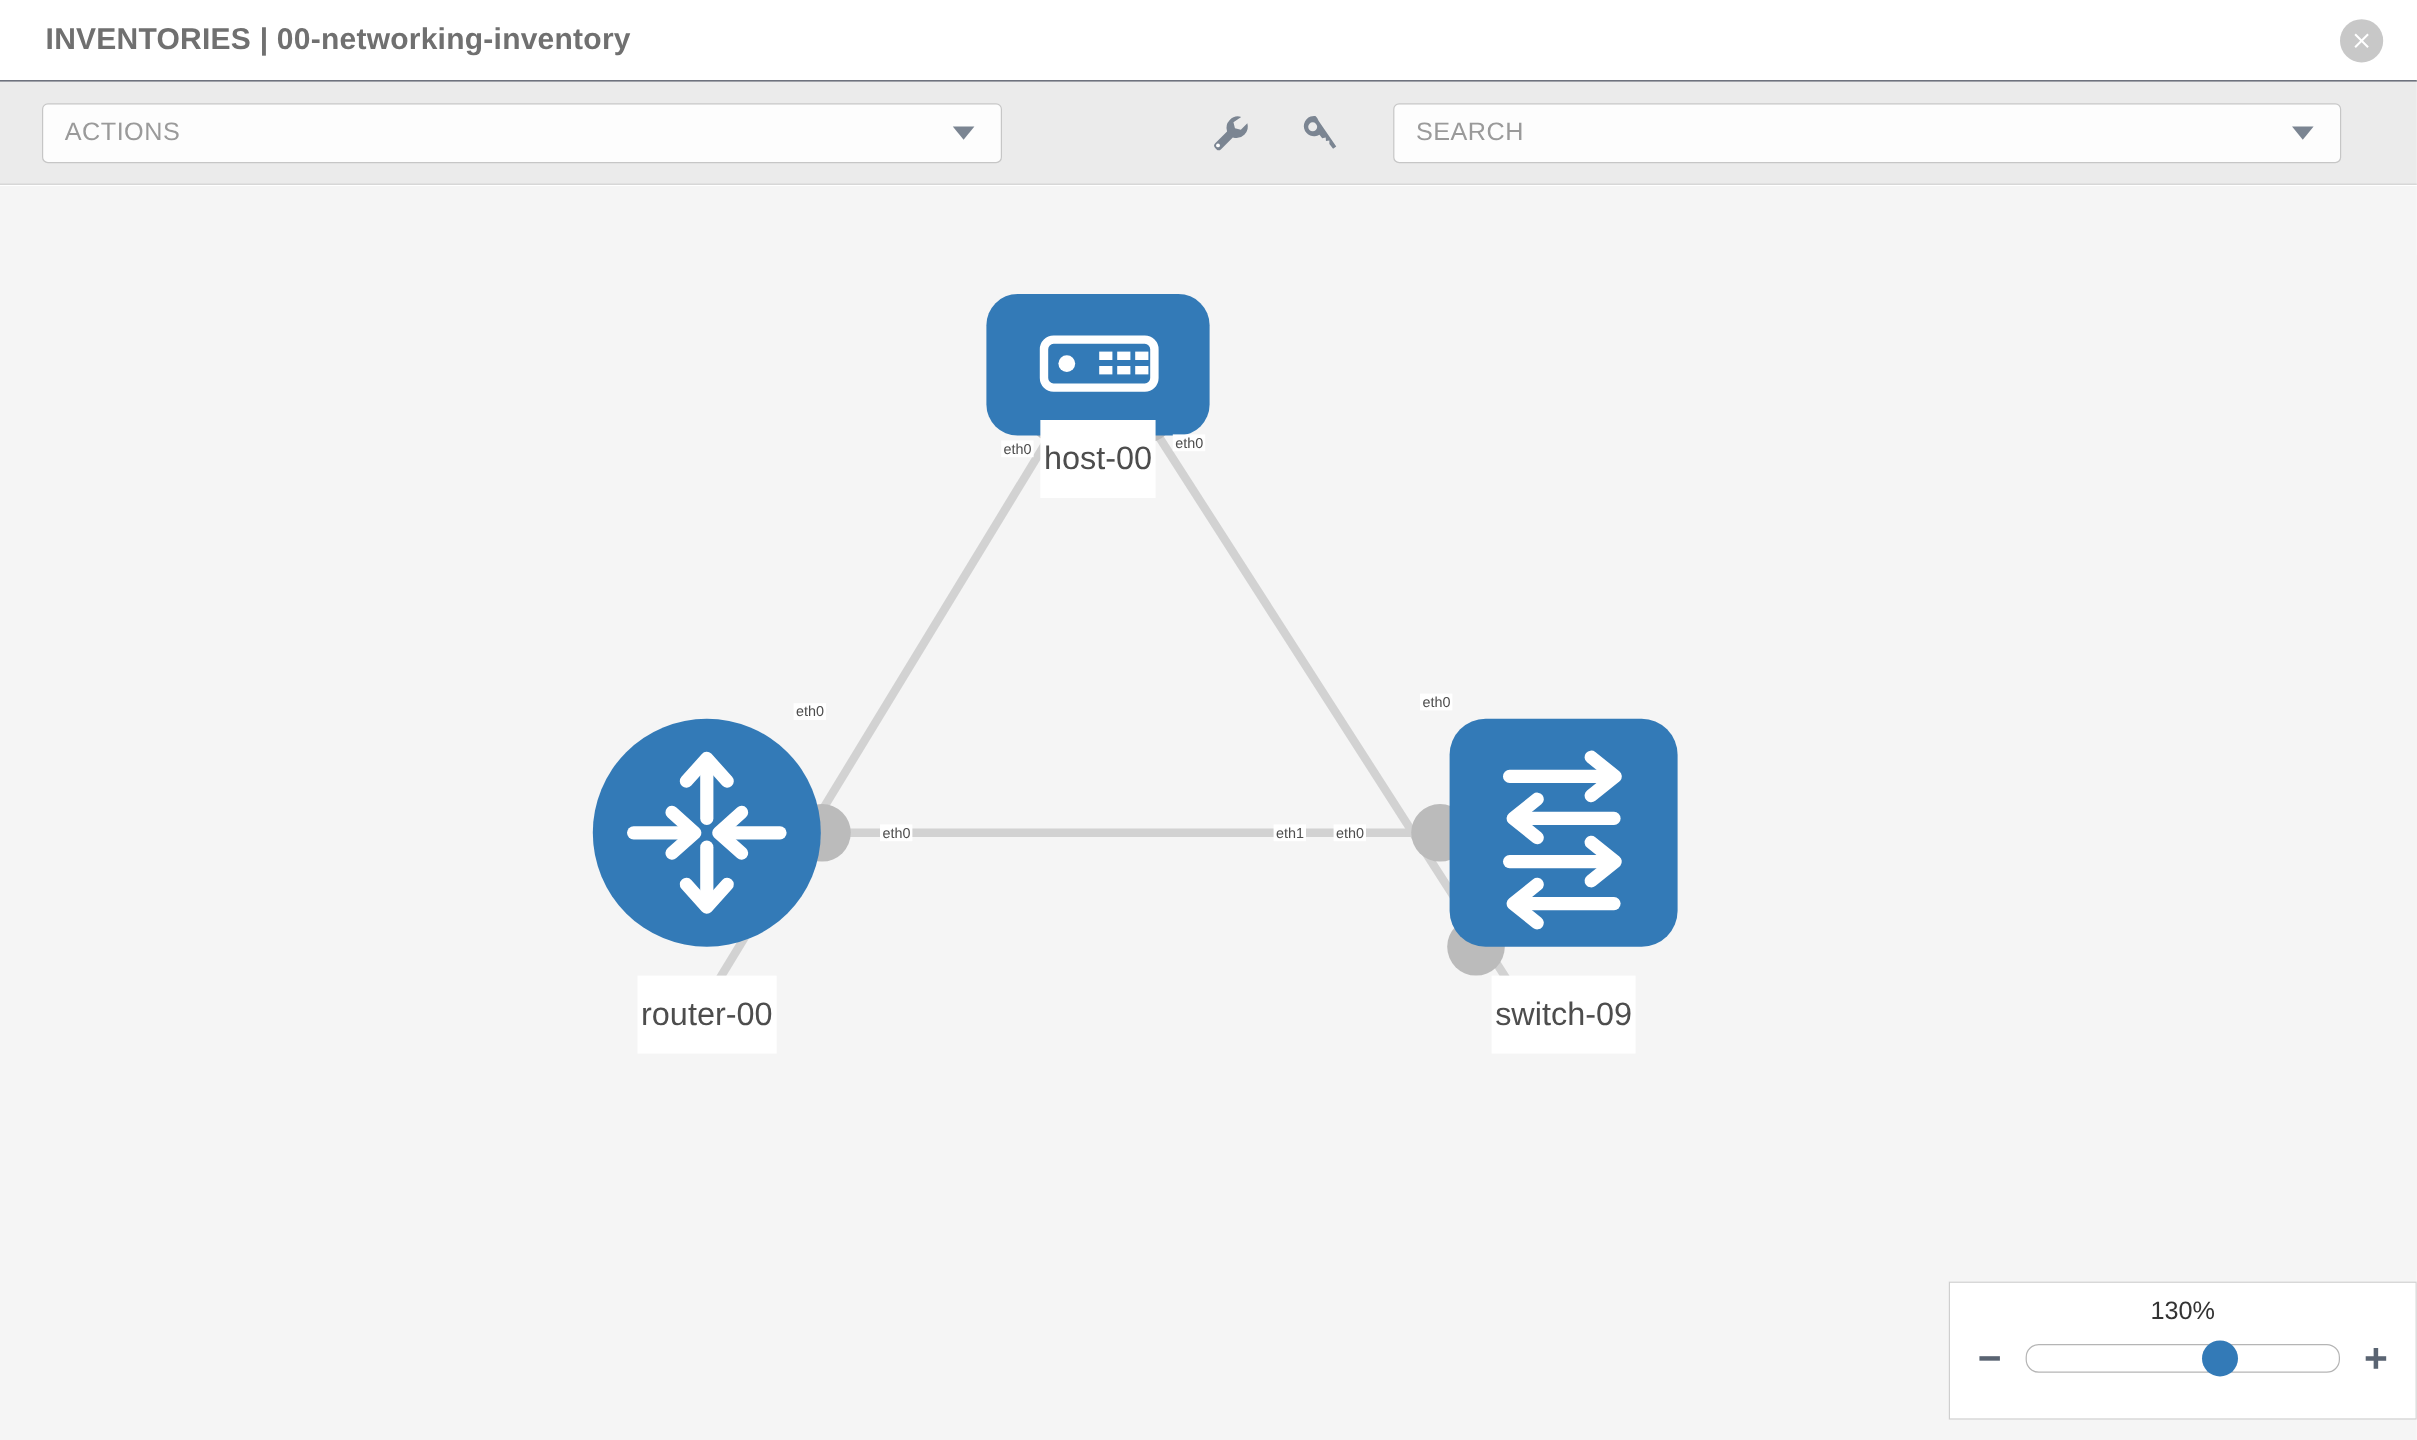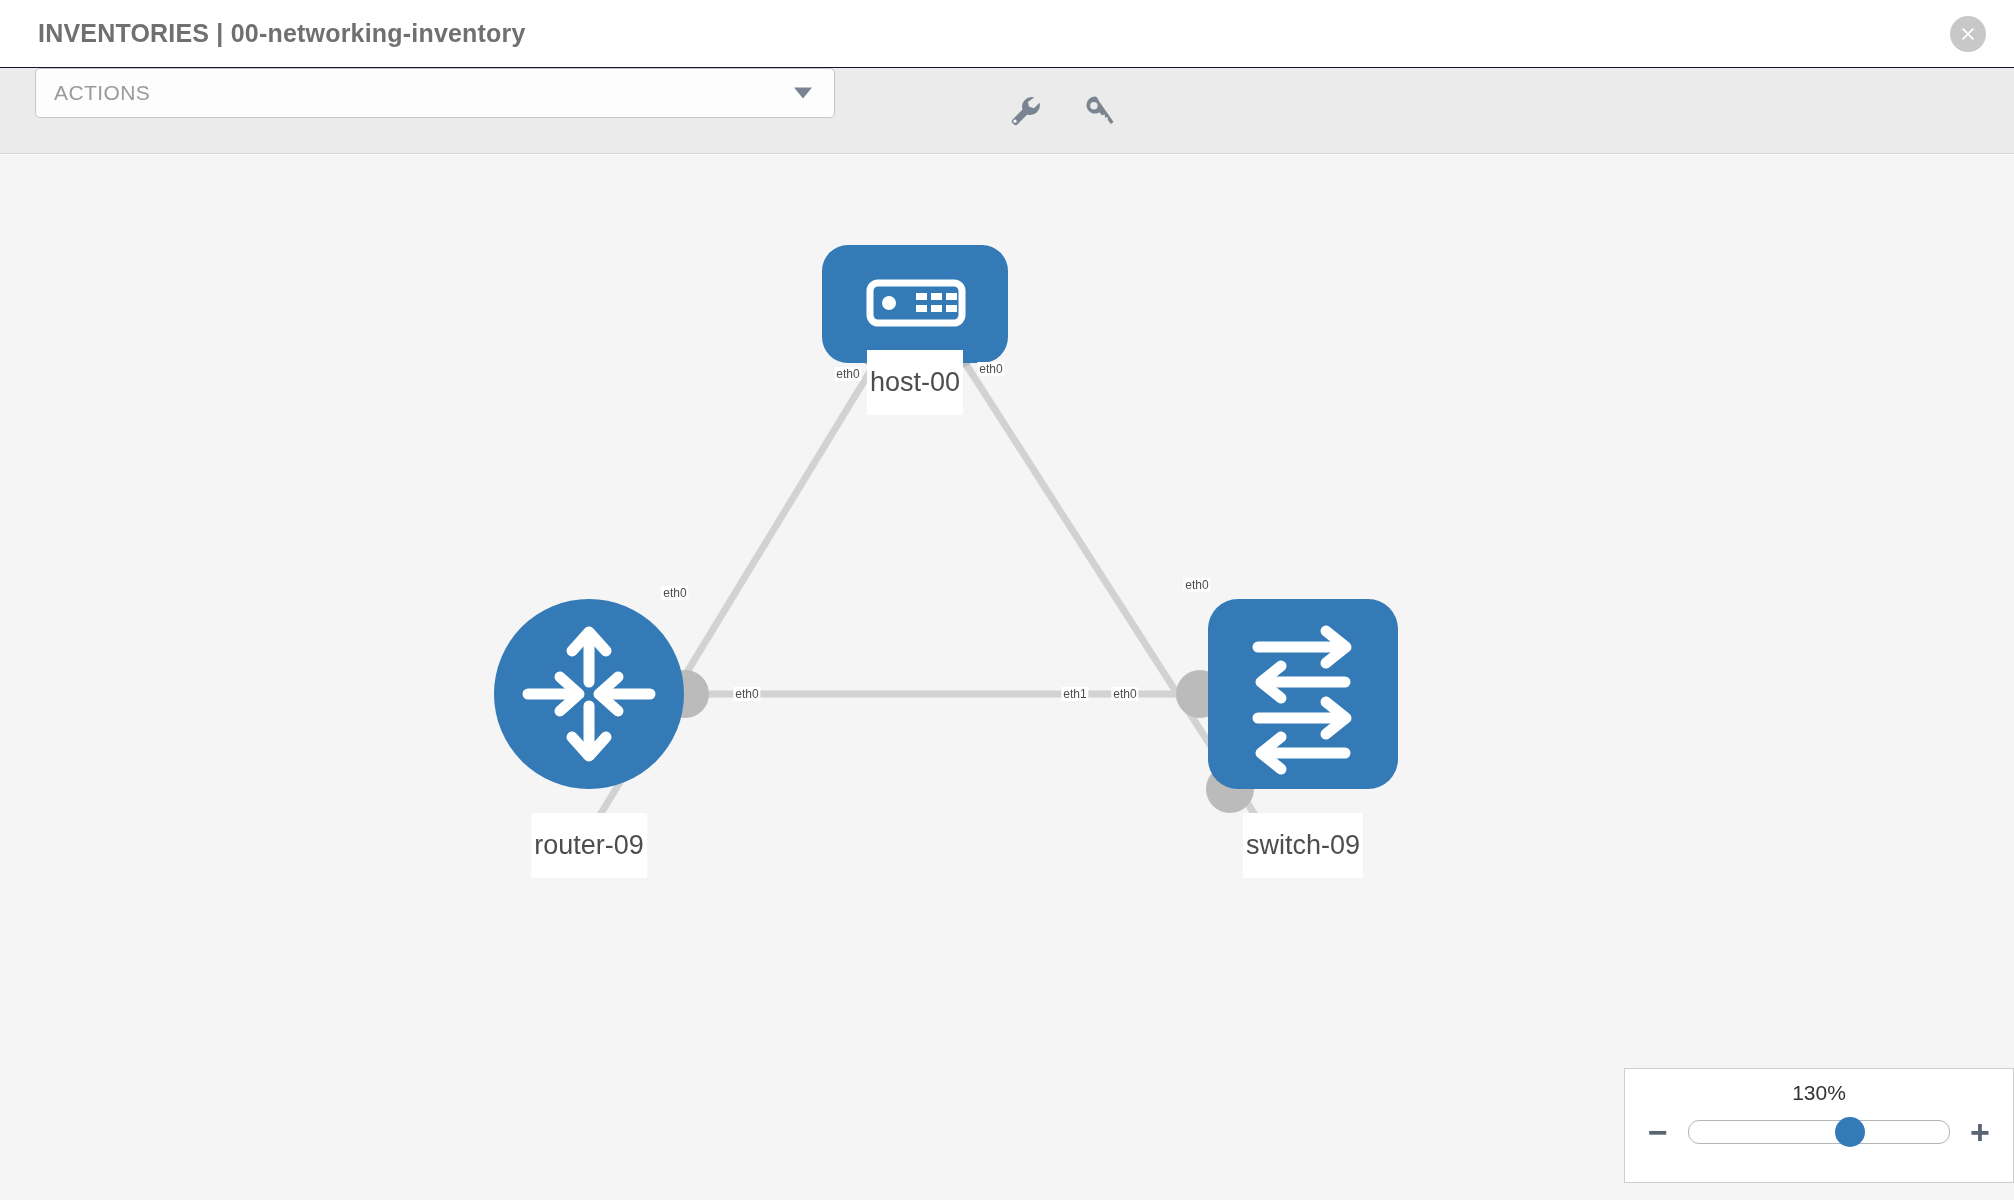--- a/index.html
+++ b/index.html
@@ -49,20 +49,21 @@
     cursor: pointer;
   }
   .close-btn svg { display:block; }
 
   
   .toolbar {
     height: 86px;
     background: #ebebeb;
     border-bottom: 1px solid #d2d2d2;
     display: flex;
+    align-items: center;
     box-sizing: border-box;
     padding: 0 30px;
     position: relative;
   }
   .select-box {
     position: relative;
     height: 50px;
     background: #fdfdfd;
     border: 1px solid #c6c6c6;
     border-radius: 5px;
@@ -223,20 +224,24 @@
       </svg>
     </div>
     <div class="tool-icon">
       <svg width="34" height="34" viewBox="0 0 32 32" aria-hidden="true">
         <path d="M11.5 3 a8 8 0 1 0 5.2 14.1 l2.5 2.5 l2.6 -1.1 l0.6 2.7 l2.6 -0.6 l0.4 2.6 l3.4 3.4 l2.2 -2.2 L14.6 6.6 A8 8 0 0 0 11.5 3 Z" fill="#7b8592" transform="rotate(8 16 16)"></path>
         <circle cx="11.2" cy="11.0" r="3.5" fill="#ebebeb"></circle>
       </svg>
     </div>
   </div>
 
+  <div class="select-box search-select">
+    <span class="select-text">SEARCH</span>
+    <span class="caret"></span>
+  </div>
 </div>
 
 <div class="canvas">
 
   <svg class="topology-svg" viewBox="0 0 2014 1045">
     <defs>
       <clipPath id="clip-host-left">
           <rect x="820" y="140" width="100" height="120"></rect>
         </clipPath>
     </defs>
@@ -308,21 +313,21 @@
 
   <div class="iface-label" style="left:848px; top:219px;">eth0</div>
   <div class="iface-label" style="left:991px; top:214px;">eth0</div>
   <div class="iface-label" style="left:675px; top:438px;">eth0</div>
   <div class="iface-label" style="left:1197px; top:430px;">eth0</div>
   <div class="iface-label" style="left:747px; top:539px;">eth0</div>
   <div class="iface-label" style="left:1125px; top:539px;">eth0</div>
   <div class="iface-label" style="left:1075px; top:539px;text-align:center;">eth1</div>
 
   <div class="node-label" style="left:915px; top:195px;">host-00</div>
-  <div class="node-label" style="left:589px; top:658px;">router-09</div>
+  <div class="node-label" style="left:589px; top:658px;">router-00</div>
   <div class="node-label" style="left:1303px; top:658px;">switch-09</div>
 
   <div class="zoom-panel">
     <div class="zoom-level">130%</div>
     <div class="zoom-row">
       <div class="zoom-minus">−</div>
       <div class="zoom-track">
         <div class="zoom-thumb" id="zoom-thumb" style="left: 62%;"></div>
       </div>
       <div class="zoom-plus">+</div>

